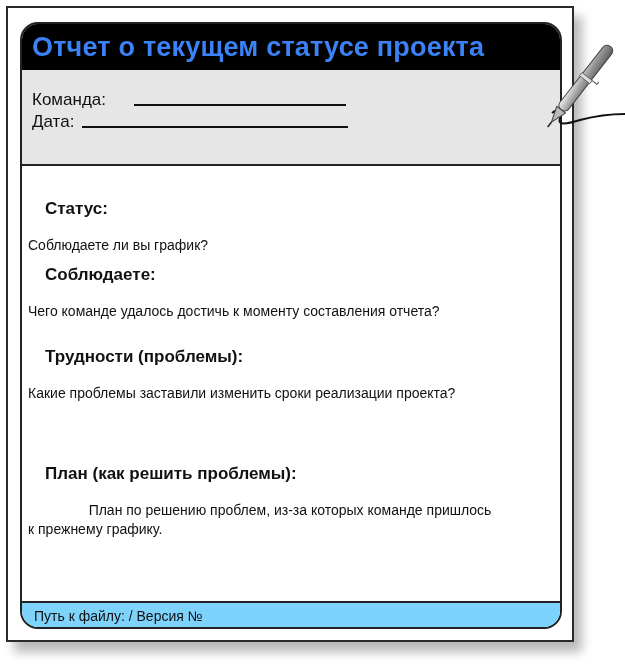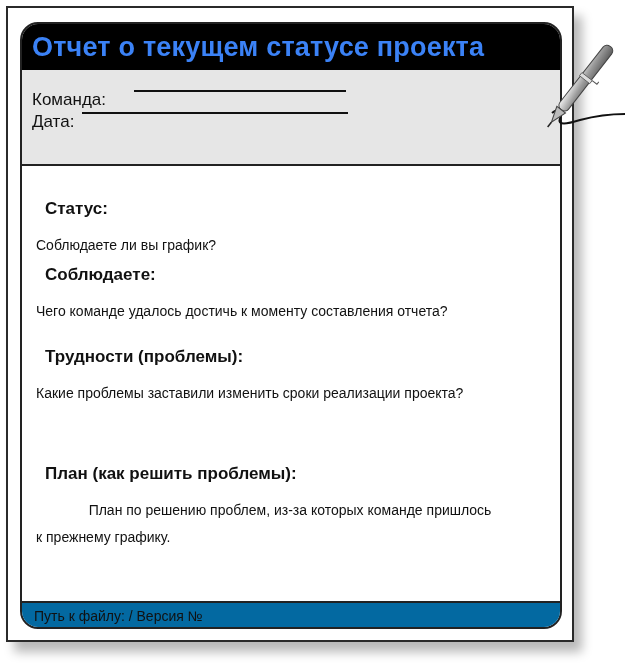--- a/index.html
+++ b/index.html
@@ -20,32 +20,32 @@
     .titlebar {
       position: absolute; left: 0; top: 0; right: 0; height: 46px;
       background: #000; color: #3b82f6;
       font-weight: bold; font-size: 27px; line-height: 46px; padding-left: 10px;
       letter-spacing: 0.2px; white-space: nowrap;
     }
     .header-band {
       position: absolute; left: 0; top: 46px; right: 0; height: 94px;
       background: #e6e6e6; border-bottom: 2px solid #222;
     }
-    .field-row { position: absolute; left: 10px; font-size: 17px; display: flex; align-items: flex-start; }
+    .field-row { position: absolute; left: 10px; font-size: 17px; display: flex; align-items: flex-end; }
     .field-row .label { white-space: nowrap; }
     .field-row .line { border-bottom: 2px solid #111; height: 0; margin-left: 8px; margin-bottom: 4px; }
     .row-team { top: 20px; }
     .row-date { top: 42px; }
     .content { position: absolute; left: 6px; top: 156px; right: 8px; }
     .sec { position: absolute; left: 0; right: 0; }
     .sec h3 { margin: 17px; font-size: 17px; font-weight: bold; line-height: 20px; }
-    .sec p { margin: 8px; font-size: 14px; line-height: 19px; }
+    .sec p { margin: 0; font-size: 14px; line-height: 19px; }
     .footer {
       position: absolute; left: 0; right: 0; bottom: 0; height: 26px;
-      background: #0369a1; border-top: 2px solid #222;
+      background: #7dd3fc; border-top: 2px solid #222;
       font-size: 14px; line-height: 26px; display: flex; justify-content: space-between;
       padding: 0 8px 0 12px; box-sizing: border-box;
     }
     .pen { position: absolute; left: 525px; top: 30px; width: 100px; height: 110px; }
   </style>
 </head>
 <body>
 
 <div class="sheet"></div>
 

